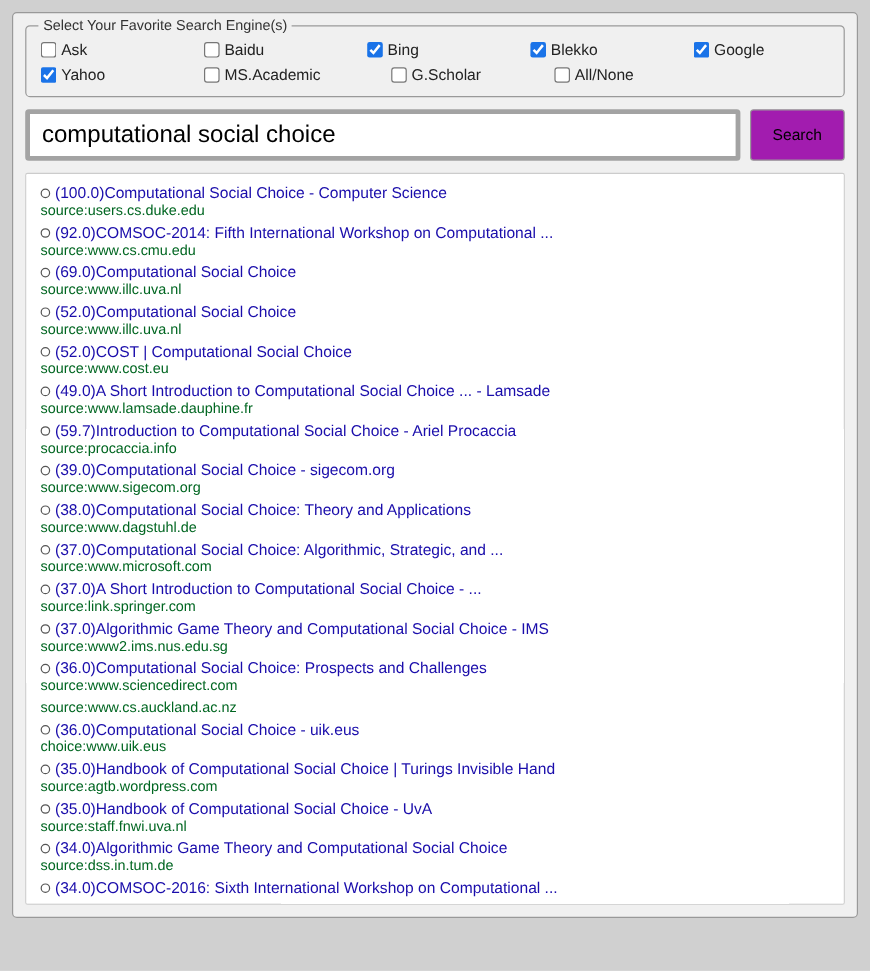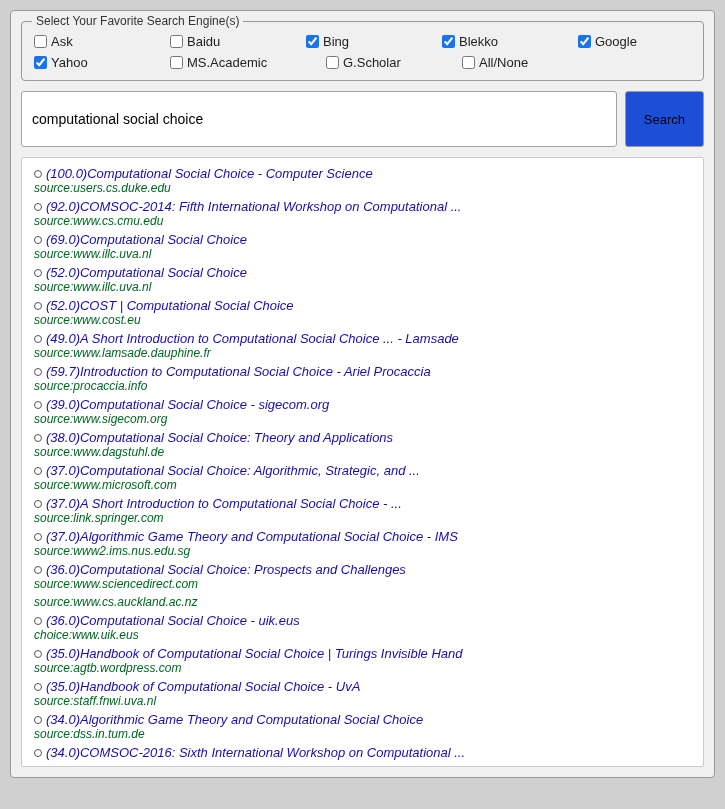--- a/index.html
+++ b/index.html
@@ -62,47 +62,46 @@
       color: #222;
       cursor: pointer;
     }
     .search-bar {
       display: flex;
       gap: 8px;
       margin-bottom: 10px;
     }
     .search-input {
       flex: 1;
-      padding: 19px 10px;
-      font-size: 14px;
-      border: 1px solid #a3a3a3;
+      padding: 6px 10px;
+      font-size: 20px;
+      border: 4px solid #a3a3a3;
       border-radius: 3px;
       background: white;
       outline: none;
     }
     .search-button {
       padding: 6px 18px;
       font-size: 13px;
-      background: #1d4ed8;
+      background: #a21caf;
       border: 1px solid #999;
       border-radius: 3px;
       cursor: pointer;
       white-space: nowrap;
     }
     .results-container {
       border: 1px solid #ccc;
       background: white;
       border-radius: 2px;
       padding: 8px 12px;
       height: 610px;
       overflow-y: scroll;
     }
     .result-item {
       margin-bottom: 4px;
-      font-style: italic;
     }
     .result-score-link {
       display: block;
       color: #1a0dab;
       text-decoration: none;
       font-size: 13px;
     }
     .result-source {
       display: block;
       color: #006621;

